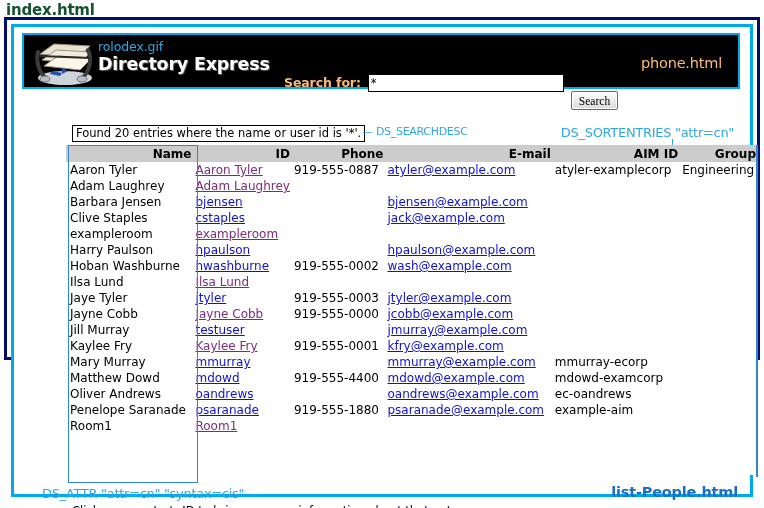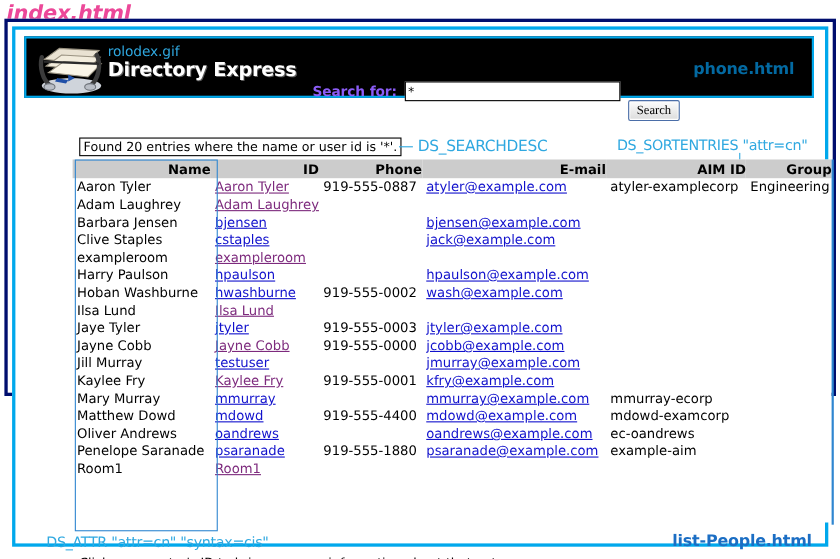--- a/index.html
+++ b/index.html
@@ -8,25 +8,24 @@
     width: 764px; height: 508px;
     background: #ffffff;
     font-family: "DejaVu Sans", "Liberation Sans", sans-serif;
     overflow: hidden;
   }
 
   
   #page-title {
     position: absolute;
     left: 6px; top: 1px;
-    font-size: 19px;
+    font-size: 15px;
     font-weight: bold;
-    color: #ec4899;
+    color: #14532d;
     letter-spacing: -0.2px;
-    font-style: italic;
   }
 
   
   #outer-frame {
     position: absolute;
     left: 4px; top: 17px;
     width: 756px; height: 343px;
     border: 3px solid #000e6e;
     background: #ffffff;
   }
@@ -86,21 +85,21 @@
   #search-area {
     position: absolute;
     left: 258px; top: 18px;
     display: flex;
     align-items: center;
     gap: 7px;
   }
   #search-label {
     font-size: 12.5px;
     font-weight: bold;
-    color: #8b5cf6;
+    color: #fdba74;
     letter-spacing: -0.1px;
   }
   #search-input {
     width: 196px;
     height: 18px;
     border: 1px solid #000000;
     background: #ffffff;
     font-family: "DejaVu Sans", "Liberation Sans", sans-serif;
     font-size: 11.5px;
     padding: 0 1px 0 2px;
@@ -118,42 +117,42 @@
     border-radius: 2px;
     box-shadow: inset 0 0 0 1px #ffffff;
     cursor: pointer;
     margin-top: 36px;
   }
 
   #header-link {
     position: absolute;
     right: 14px; top: 18px;
     font-size: 14.5px;
-    font-weight: bold;
-    color: #0369a1;
+    font-weight: normal;
+    color: #fdba74;
     letter-spacing: -0.2px;
   }
 
   
   #searchdesc-box {
     position: absolute;
     left: 58px; top: 98px;
     height: 17px;
     border: 1px solid #000000;
     background: #ffffff;
     padding: 0 3px;
     font-size: 11.5px;
     color: #000000;
     line-height: 15px;
     white-space: nowrap;
   }
   #searchdesc-tag {
     position: absolute;
     left: 348px; top: 98px;
-    font-size: 14px;
+    font-size: 11px;
     color: #2fa8e0;
     letter-spacing: -0.3px;
     white-space: nowrap;
   }
   #sortentries-tag {
     position: absolute;
     right: 16px; top: 98px;
     font-size: 13px;
     color: #2fa8e0;
     letter-spacing: -0.3px;

